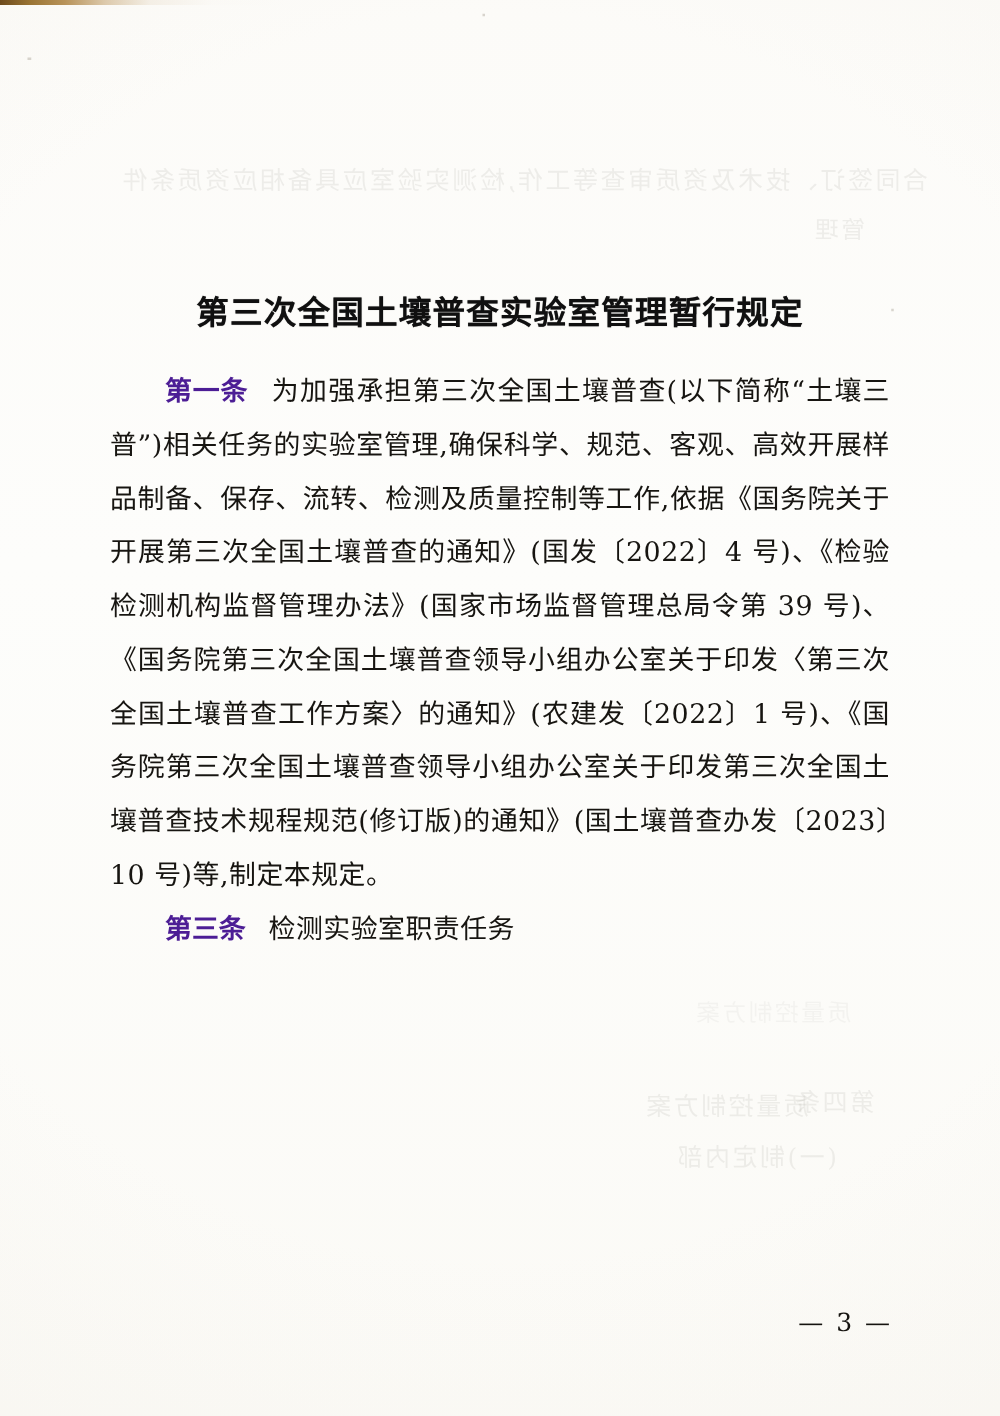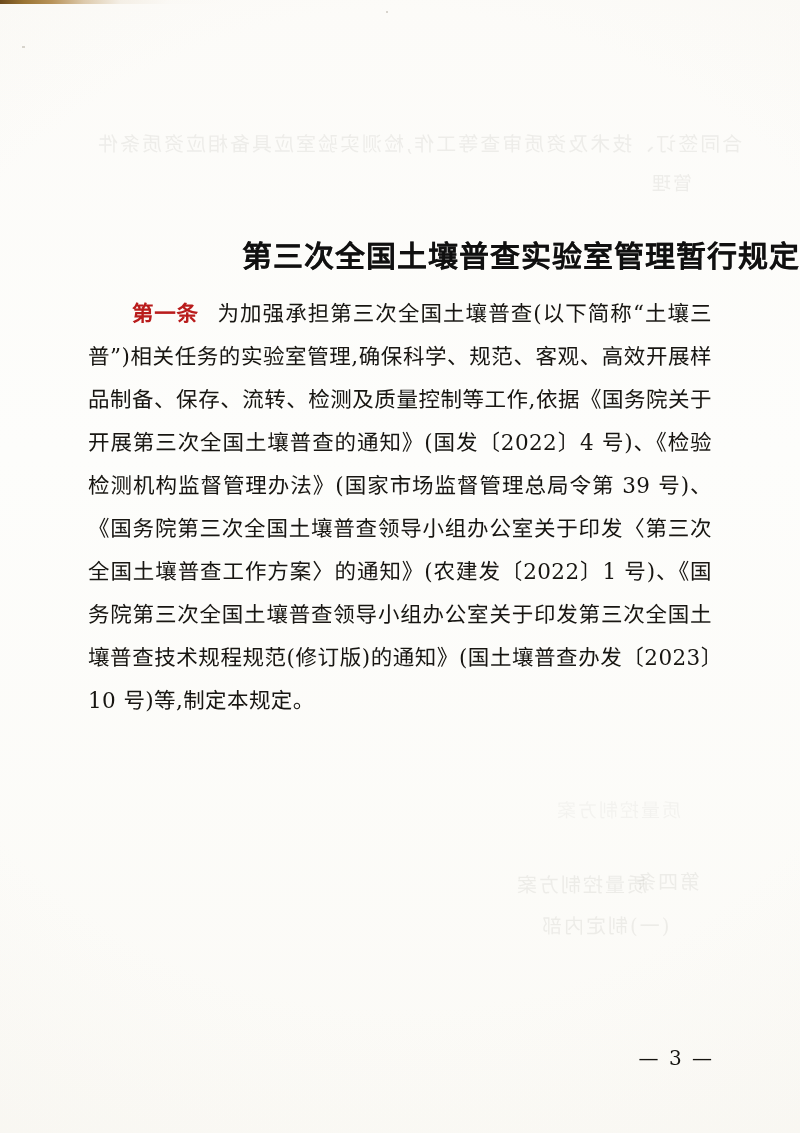--- a/index.html
+++ b/index.html
@@ -79,22 +79,22 @@
     position: absolute;
     inset: 0;
     z-index: 3;
   }
 
   .doc-title {
     position: absolute;
     left: 0;
     top: 212px;
     width: 800px;
-    text-align: right;
-    font-size: 30px;
+    text-align: center;
+    font-size: 26px;
     font-weight: 700;
     letter-spacing: 1px;
     font-family: "DejaVu Sans", "Liberation Sans", sans-serif;
     color: #101010;
     text-shadow: 0 0 .6px rgba(0,0,0,.55);
   }
 
   .body-block {
     position: absolute;
     left: 88px;
@@ -111,21 +111,21 @@
     text-justify: inter-ideograph;
     letter-spacing: .4px;
     color: #171511;
   }
   p.para.indent { text-indent: 2.05em; }
 
   .art-no {
     font-family: "DejaVu Sans", "Liberation Sans", sans-serif;
     font-weight: 700;
     letter-spacing: 0;
-    color: #b91c1c;
+    color: #4c1d95;
   }
   .art-gap { display: inline-block; width: .85em; }
 
   .page-no {
     position: absolute;
     left: 0;
     top: 1046px;
     width: 800px;
     padding-right: 86px;
     box-sizing: border-box;
@@ -158,20 +158,21 @@
 
   <div class="content">
 
     <h1 class="doc-title">第三次全国土壤普查实验室管理暂行规定</h1>
 
     <div class="body-block">
 
       <p class="para indent"><span class="art-no">第一条</span><span class="art-gap"></span><span>为加强承担第三次全国土壤普查(以下简称“土壤三普”)相关任务的实验室管理,确保科学、规范、客观、高效开展样品制备、保存、流转、检测及质量控制等工作,依据《国务院关于开展第三次全国土壤普查的通知》(国发〔2022〕4 号)、《检验检测机构监督管理办法》(国家市场监督管理总局令第 39 号)、《国务院第三次全国土壤普查领导小组办公室关于印发〈第三次全国土壤普查工作方案〉的通知》(农建发〔2022〕1 号)、《国务院第三次全国土壤普查领导小组办公室关于印发第三次全国土壤普查技术规程规范(修订版)的通知》(国土壤普查办发〔2023〕10 号)等,制定本规定。</span></p>
 
 
+      <p class="para indent"><span class="art-no">第三条</span><span class="art-gap"></span><span>检测实验室职责任务</span></p>
 
 
 
     </div>
 
     <div class="page-no">— 3 —</div>
 
   </div>
 </div>
 

